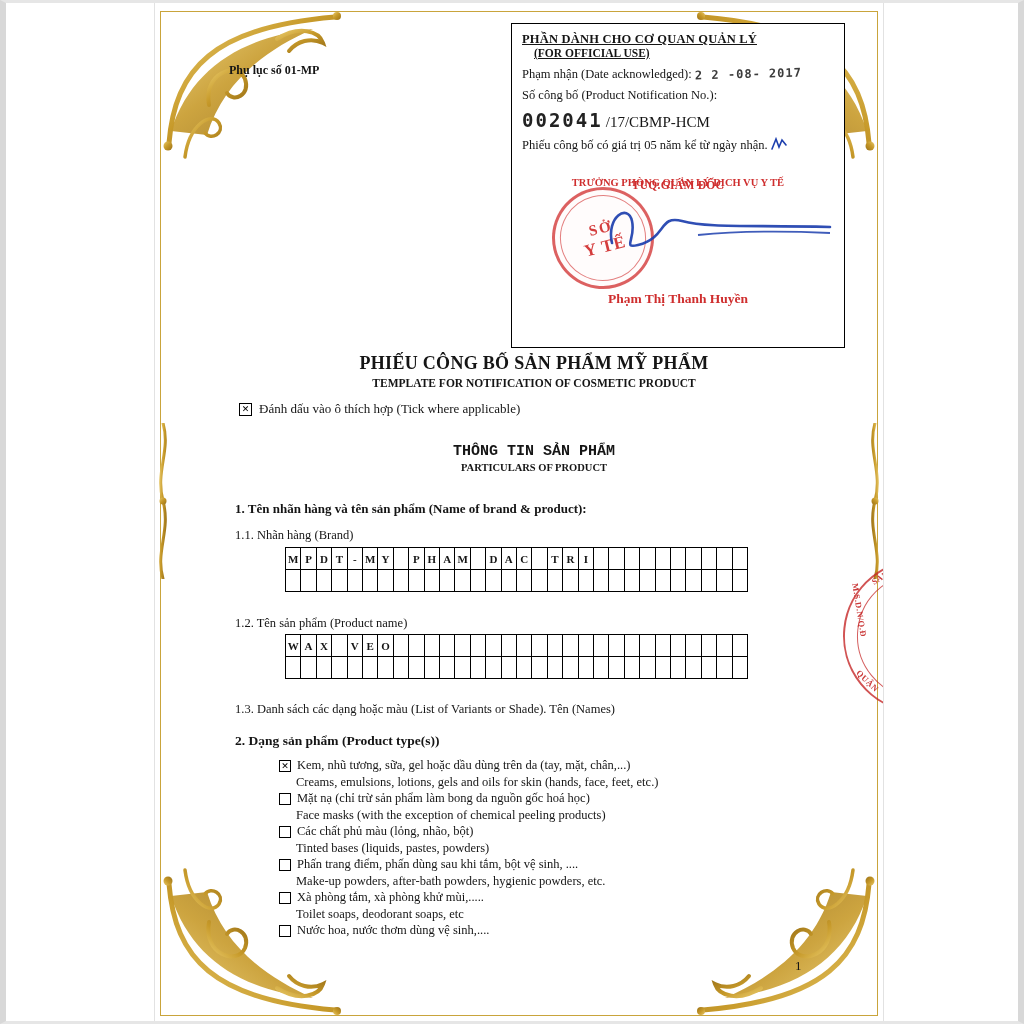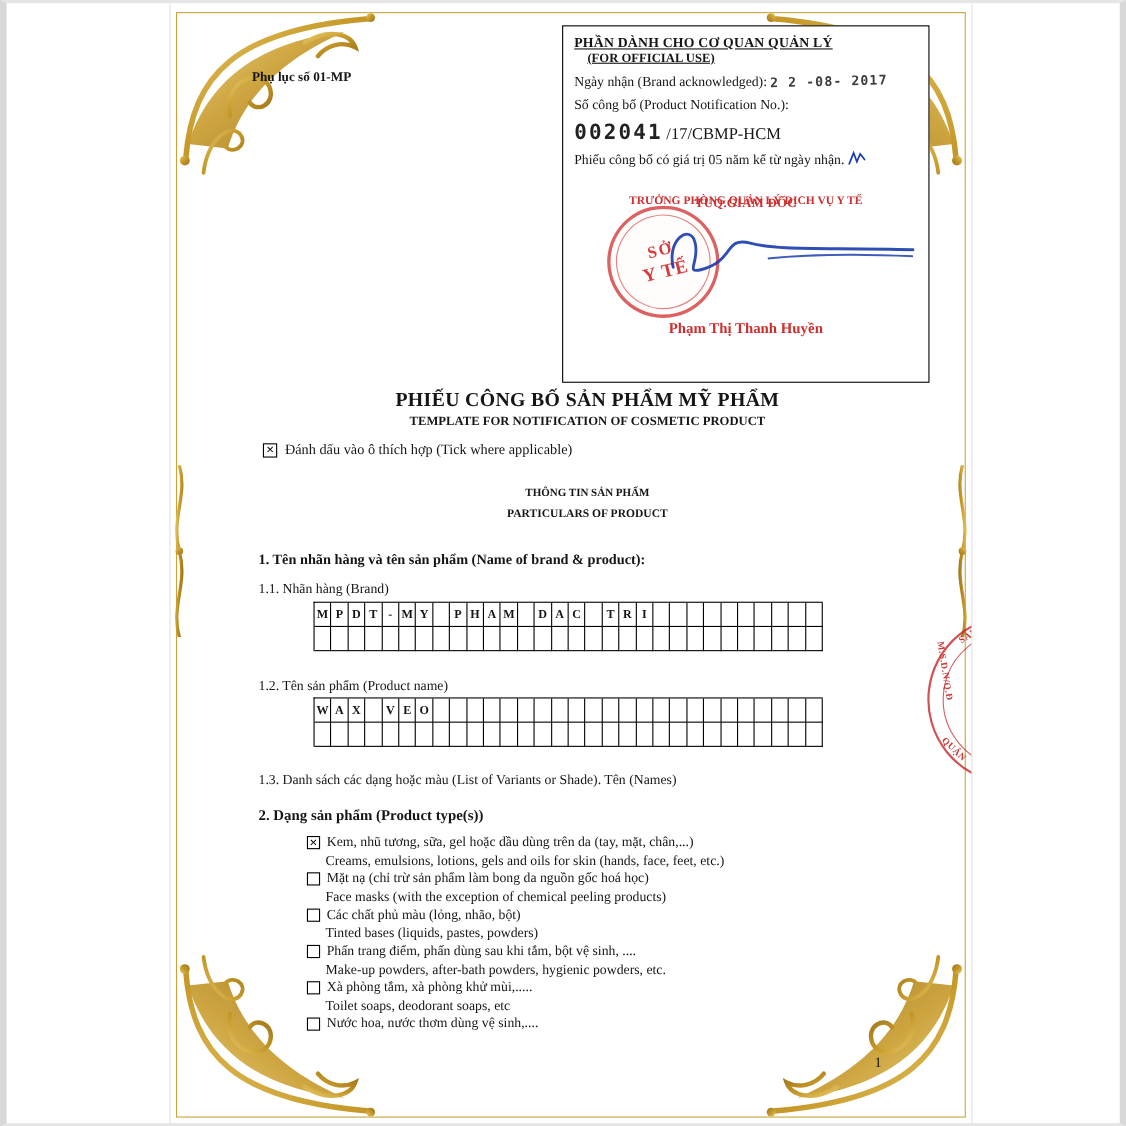--- a/index.html
+++ b/index.html
@@ -38,21 +38,21 @@
   .seal::after{content:"";position:absolute;inset:5px;border:1px solid rgba(208,44,44,.6);border-radius:50%;}
   .seal-l1{font-size:15px;letter-spacing:2px;}
   .seal-l2{font-size:17px;letter-spacing:1px;}
   .sig{position:absolute;left:76px;top:32px;}
   .signer{position:absolute;left:0;right:0;bottom:4px;text-align:center;color:#cf2e2e;font-weight:bold;font-size:13.5px;}
 
   .centerblk{position:absolute;left:40px;right:10px;text-align:center;}
   .doc-title{top:350px;font-weight:bold;font-size:18px;letter-spacing:.3px;}
   .doc-sub{top:374px;font-weight:bold;font-size:11.5px;}
   .tick-line{left:84px;top:398px;font-size:13px;display:flex;align-items:center;gap:7px;}
-  .info-vi{top:440px;font-weight:bold;font-size:10px;}
+  .info-vi{top:440px;font-weight:bold;font-size:15px;font-family:Liberation Mono, monospace;}
   .info-en{top:459px;font-weight:bold;font-size:10.5px;}
 
   .s1h{left:80px;top:498px;font-weight:bold;font-size:13px;}
   .lab{font-size:12.5px;}
   .lab11{left:80px;top:525px;}
   .lab12{left:80px;top:613px;}
   .lab13{left:80px;top:699px;}
   .s2h{left:80px;top:730px;font-weight:bold;font-size:13.5px;}
 
   .letter-grid{position:absolute;display:grid;grid-template-columns:repeat(30,1fr);width:462px;
@@ -126,21 +126,21 @@
     <svg class="side-orn side-r" width="14" height="156" viewBox="0 0 14 156">
         <use href="#sideorn"></use>
       </svg>
 
     <div class="abs appendix">Phụ lục số 01-MP</div>
 
     <div class="abs official-box">
       <div class="ob-title">PHẦN DÀNH CHO CƠ QUAN QUẢN LÝ</div>
       <div class="ob-title-en">(FOR OFFICIAL USE)</div>
       <div class="ob-line">
-        <span>Ngày nhận (Brand acknowledged):</span>
+        <span>Phạm nhận (Date acknowledged):</span>
         <span class="stamp-date">2 2 -08- 2017</span>
       </div>
       <div class="ob-line">Số công bố (Product Notification No.):</div>
       <div class="ob-line">
         <span class="notif-number">002041</span>
         <span class="notif-suffix">/17/CBMP-HCM</span>
       </div>
       <div class="ob-line">
         <span>Phiếu công bố có giá trị 05 năm kể từ ngày nhận.</span><svg class="pen-mark" width="16" height="14" viewBox="0 0 16 14">
             <path d="M1 12 L5 2 L8 10 L11 3 L15 8" fill="none" stroke="#1d3fae" stroke-width="1.6" stroke-linecap="round"></path>

